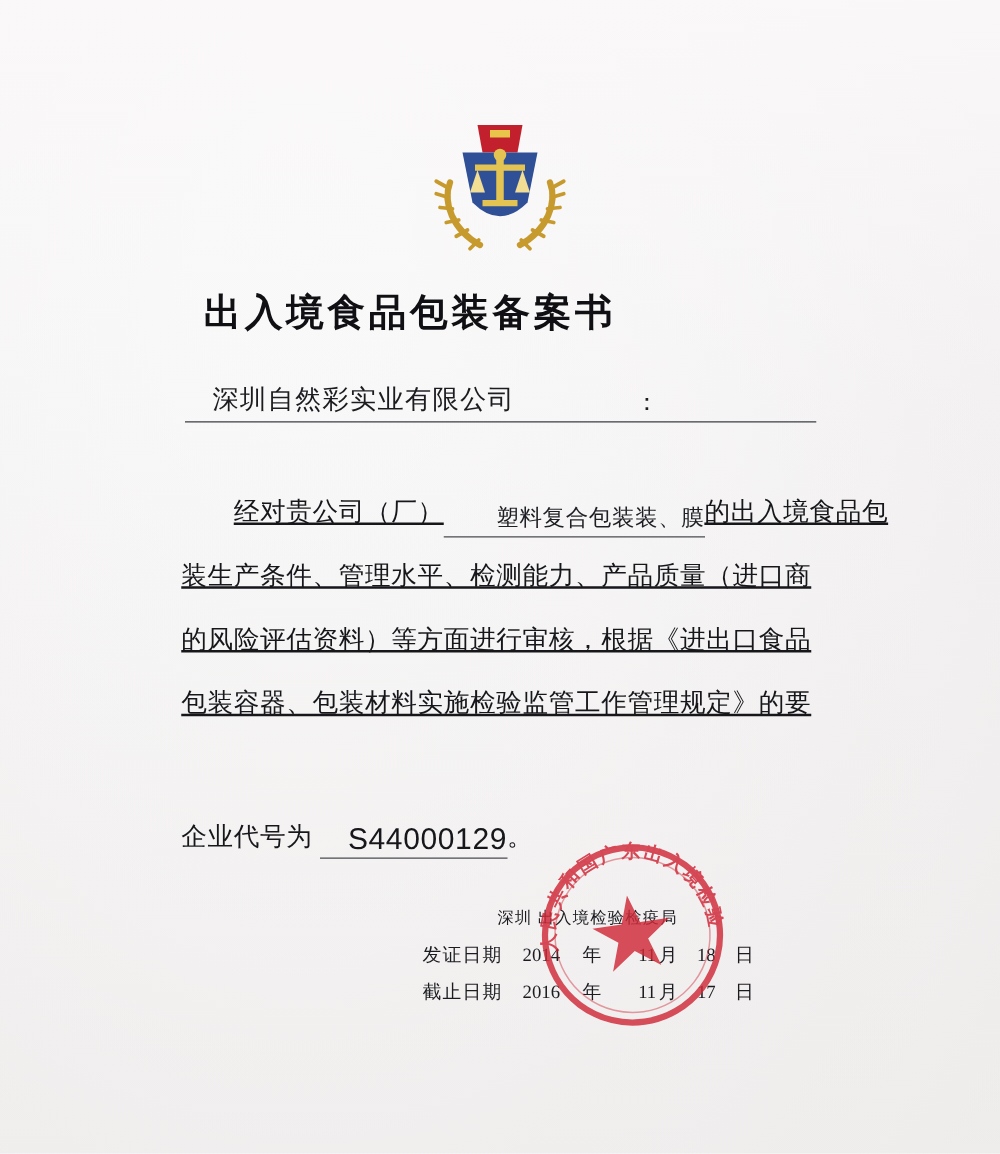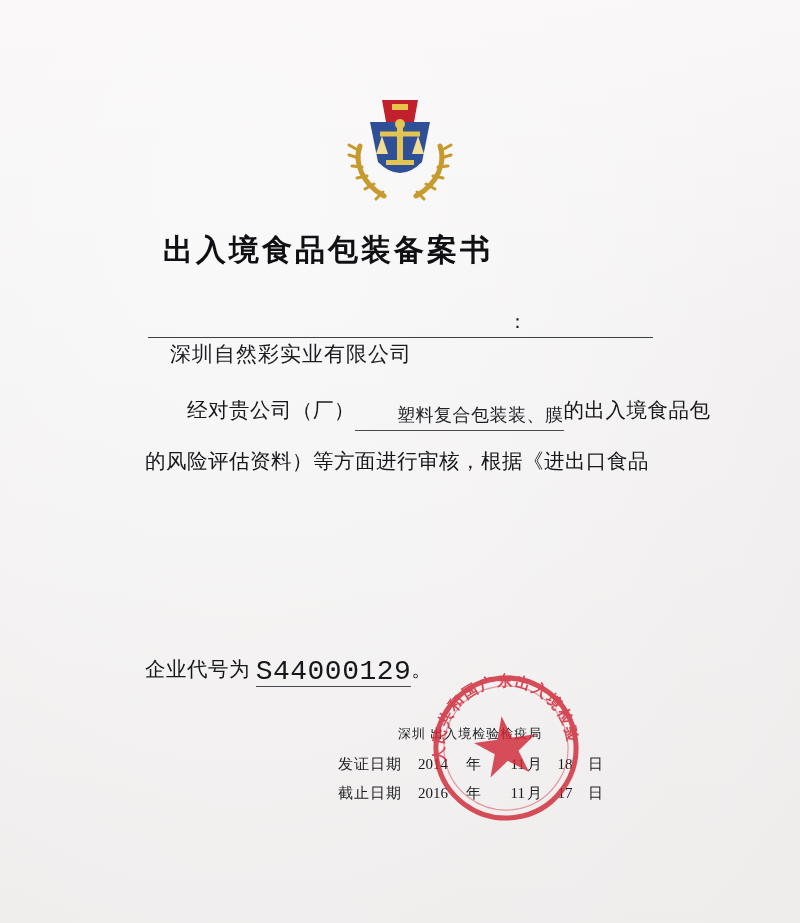--- a/index.html
+++ b/index.html
@@ -64,21 +64,20 @@
     width: 520px;
     height: 36px;
   }
   .addressee .name {
     position: absolute;
     left: 22px;
     top: 0;
     font-size: 21px;
     letter-spacing: 1px;
     color: #1b1b20;
-    margin-top: 35px;
   }
   .addressee .colon {
     position: absolute;
     left: 360px;
     top: 4px;
     font-size: 19px;
     color: #1b1b20;
   }
   .addressee .rule {
     position: absolute;
@@ -92,20 +91,21 @@
   
   .body-block {
     position: absolute;
     top: 385px;
     left: 145px;
     width: 530px;
     font-size: 20.5px;
     line-height: 51px;
     letter-spacing: 0.5px;
     color: #16161b;
+    text-decoration: underline;
   }
   .body-line {
     white-space: nowrap;
   }
   .body-line.indent { text-indent: 42px; }
 
   .fill-blank {
     display: inline-block;
     position: relative;
     min-width: 150px;
@@ -123,24 +123,24 @@
     top: 655px;
     left: 145px;
     font-size: 20.5px;
     letter-spacing: 0.5px;
     color: #16161b;
     white-space: nowrap;
   }
   .code-value {
     display: inline-block;
     min-width: 150px;
-    text-align: center;
+    text-align: right;
     border-bottom: 1px solid #4a4a50;
-    font-family: Liberation Mono, monospace;
-    font-size: 28px;
+    font-family: Liberation Sans, sans-serif;
+    font-size: 24px;
     line-height: 28px;
     vertical-align: -3px;
   }
 
   
   .issuer {
     position: absolute;
     top: 725px;
     left: 398px;
     font-size: 13px;
@@ -227,21 +227,23 @@
   <div class="addressee">
     <div class="name">深圳自然彩实业有限公司</div>
     <div class="colon">：</div>
     <div class="rule"></div>
   </div>
 
   <div class="body-block">
     <div class="body-line indent">
       <span>经对贵公司（厂）</span><span class="fill-blank">塑料复合包装装、膜</span><span>的出入境食品包</span>
     </div>
+    <div class="body-line">装生产条件、管理水平、检测能力、产品质量（进口商</div>
     <div class="body-line">的风险评估资料）等方面进行审核，根据《进出口食品</div>
+    <div class="body-line">包装容器、包装材料实施检验监管工作管理规定》的要</div>
   </div>
 
   <div class="code-line">
     <span>企业代号为</span>
     <span class="code-value">S44000129</span><span>。</span>
   </div>
 
   <div class="issuer">深圳 出入境检验检疫局</div>
 
   <div class="date-rows">

